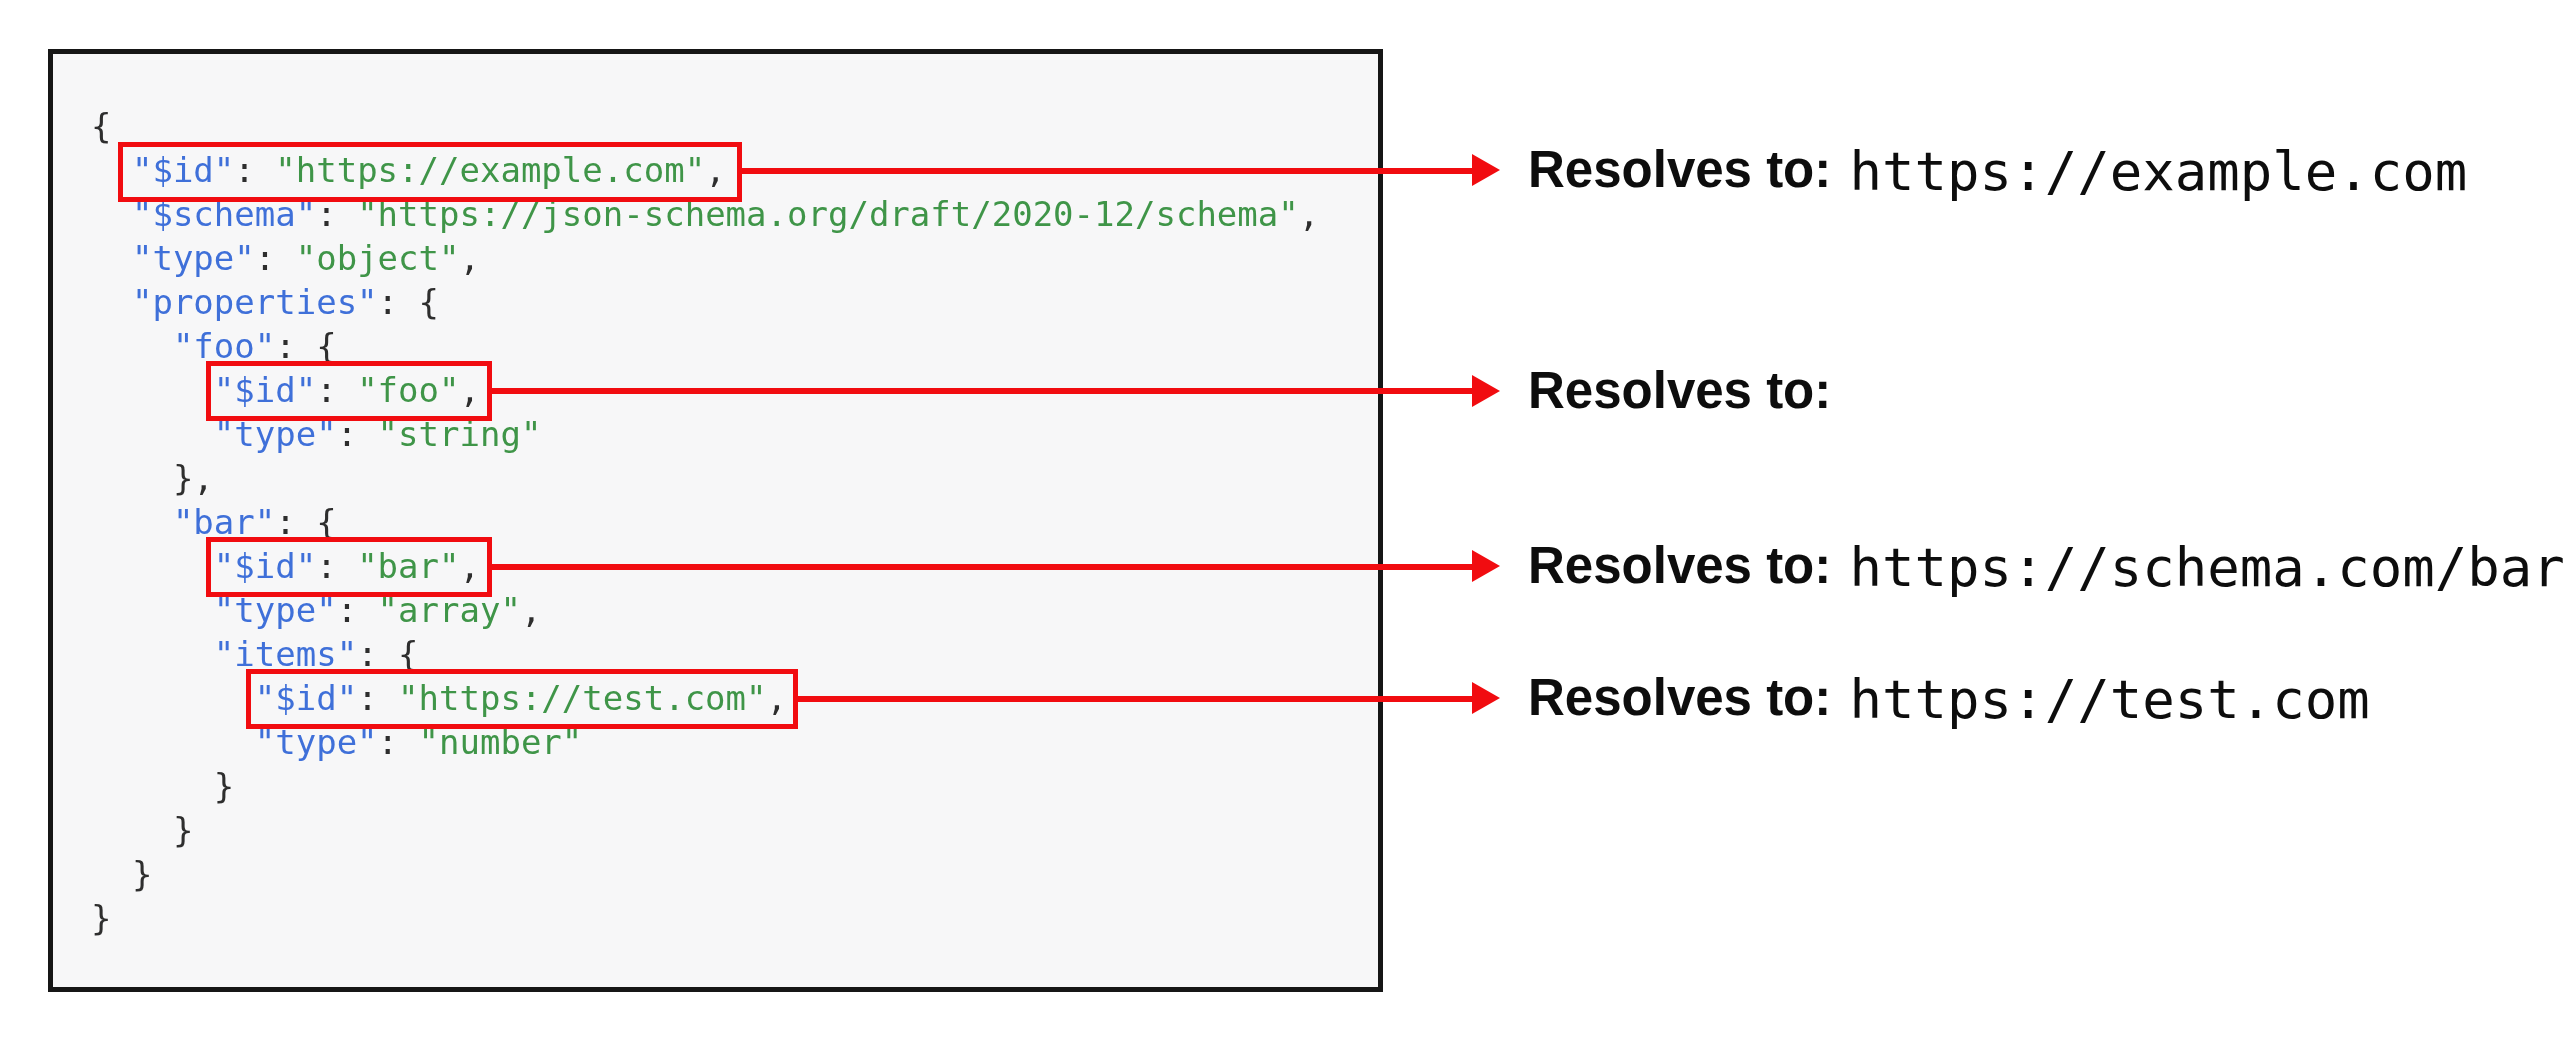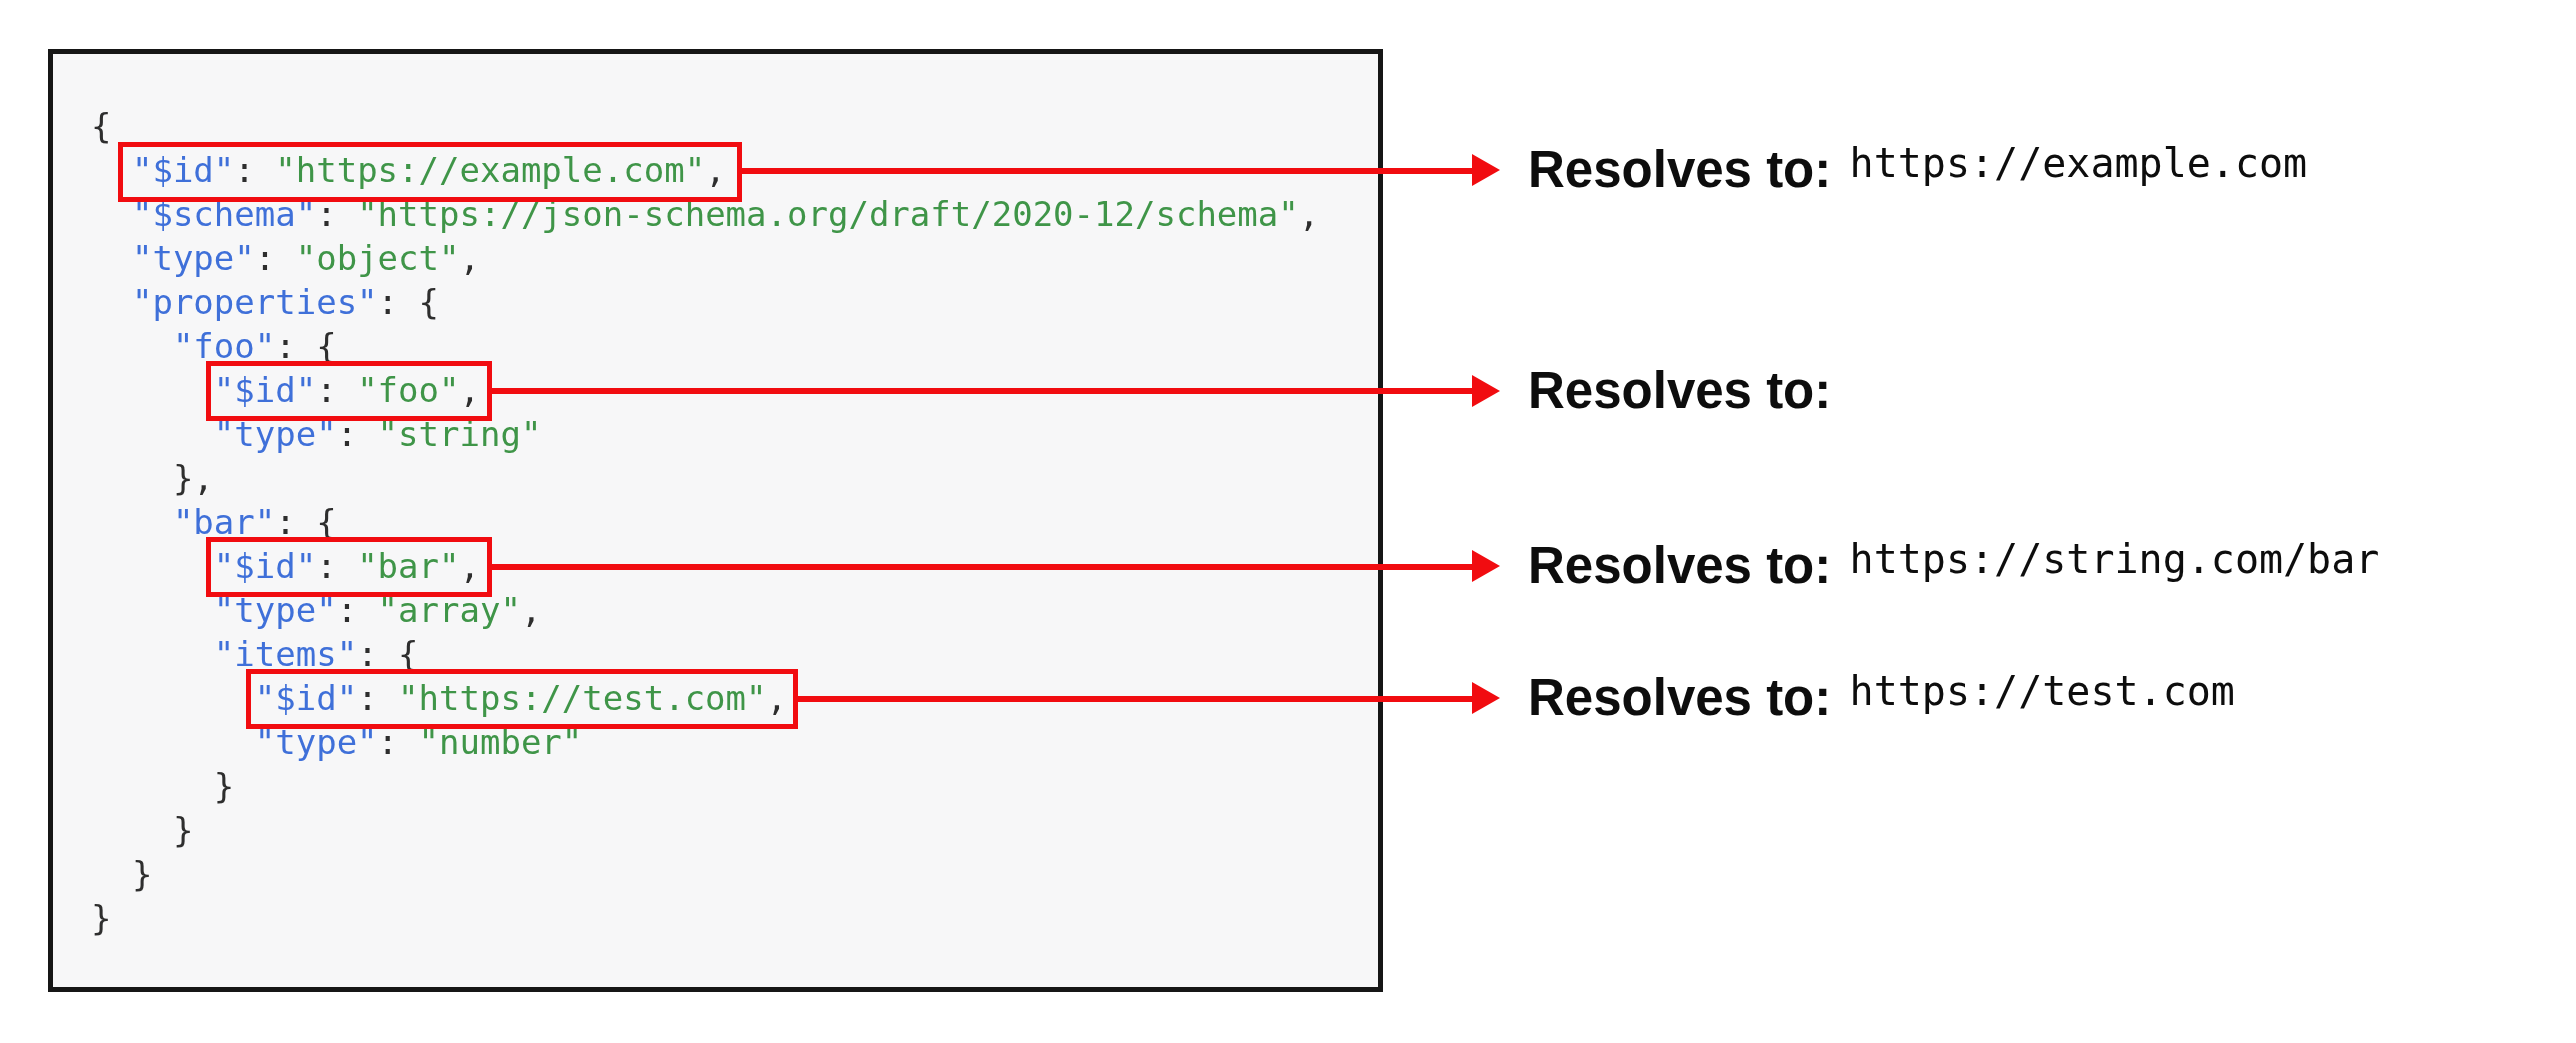--- a/index.html
+++ b/index.html
@@ -81,21 +81,21 @@
   .lab2{top:361px;}
   .lab3{top:536px;}
   .lab4{top:668px;}
   .label .bold{
     font-family:"Liberation Sans",sans-serif;
     font-weight:700;font-size:51px;
     color:var(--label-black);
   }
   .label .url{
     font-family:"DejaVu Sans Mono",monospace;
-    font-size:40px;margin-left:18.3px;
+    font-size:54px;margin-left:18.3px;
     color:var(--label-black);
   }
 </style>
 </head>
 <body>
 
 <div class="canvas">
 
   <div class="code-block">
     <pre class="code" id="json-code"><div class="code-line"><span class="tok-punct">{</span></div><div class="code-line"><span class="tok-ws">  </span><span class="tok-key">"$id"</span><span class="tok-punct">: </span><span class="tok-string">"https://example.com"</span><span class="tok-punct">,</span></div><div class="code-line"><span class="tok-ws">  </span><span class="tok-key">"$schema"</span><span class="tok-punct">: </span><span class="tok-string">"https://json-schema.org/draft/2020-12/schema"</span><span class="tok-punct">,</span></div><div class="code-line"><span class="tok-ws">  </span><span class="tok-key">"type"</span><span class="tok-punct">: </span><span class="tok-string">"object"</span><span class="tok-punct">,</span></div><div class="code-line"><span class="tok-ws">  </span><span class="tok-key">"properties"</span><span class="tok-punct">: {</span></div><div class="code-line"><span class="tok-ws">    </span><span class="tok-key">"foo"</span><span class="tok-punct">: {</span></div><div class="code-line"><span class="tok-ws">      </span><span class="tok-key">"$id"</span><span class="tok-punct">: </span><span class="tok-string">"foo"</span><span class="tok-punct">,</span></div><div class="code-line"><span class="tok-ws">      </span><span class="tok-key">"type"</span><span class="tok-punct">: </span><span class="tok-string">"string"</span></div><div class="code-line"><span class="tok-ws">    </span><span class="tok-punct">},</span></div><div class="code-line"><span class="tok-ws">    </span><span class="tok-key">"bar"</span><span class="tok-punct">: {</span></div><div class="code-line"><span class="tok-ws">      </span><span class="tok-key">"$id"</span><span class="tok-punct">: </span><span class="tok-string">"bar"</span><span class="tok-punct">,</span></div><div class="code-line"><span class="tok-ws">      </span><span class="tok-key">"type"</span><span class="tok-punct">: </span><span class="tok-string">"array"</span><span class="tok-punct">,</span></div><div class="code-line"><span class="tok-ws">      </span><span class="tok-key">"items"</span><span class="tok-punct">: {</span></div><div class="code-line"><span class="tok-ws">        </span><span class="tok-key">"$id"</span><span class="tok-punct">: </span><span class="tok-string">"https://test.com"</span><span class="tok-punct">,</span></div><div class="code-line"><span class="tok-ws">        </span><span class="tok-key">"type"</span><span class="tok-punct">: </span><span class="tok-string">"number"</span></div><div class="code-line"><span class="tok-ws">      </span><span class="tok-punct">}</span></div><div class="code-line"><span class="tok-ws">    </span><span class="tok-punct">}</span></div><div class="code-line"><span class="tok-ws">  </span><span class="tok-punct">}</span></div><div class="code-line"><span class="tok-punct">}</span></div></pre>
@@ -117,21 +117,21 @@
 
   <div class="label lab1">
     <span class="bold">Resolves to:</span>
     <span class="url">https://example.com</span>
   </div>
   <div class="label lab2">
     <span class="bold">Resolves to:</span>
   </div>
   <div class="label lab3">
     <span class="bold">Resolves to:</span>
-    <span class="url">https://string.com/bar</span>
+    <span class="url">https://schema.com/bar</span>
   </div>
   <div class="label lab4">
     <span class="bold">Resolves to:</span>
     <span class="url">https://test.com</span>
   </div>
 
 </div>
 
 
 </body></html>

